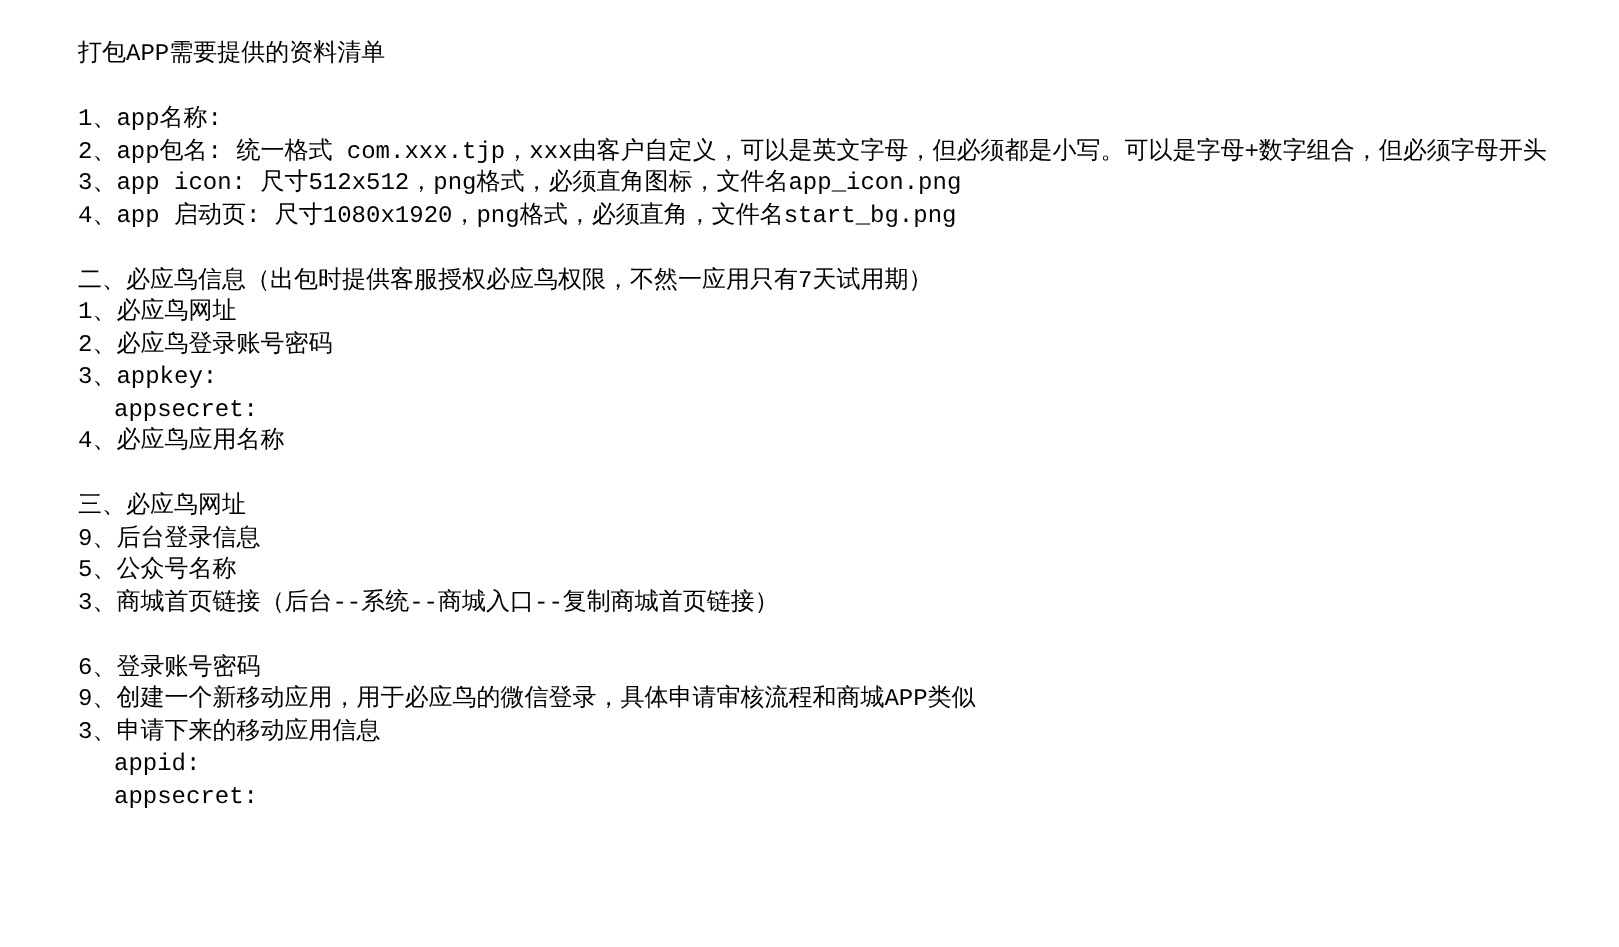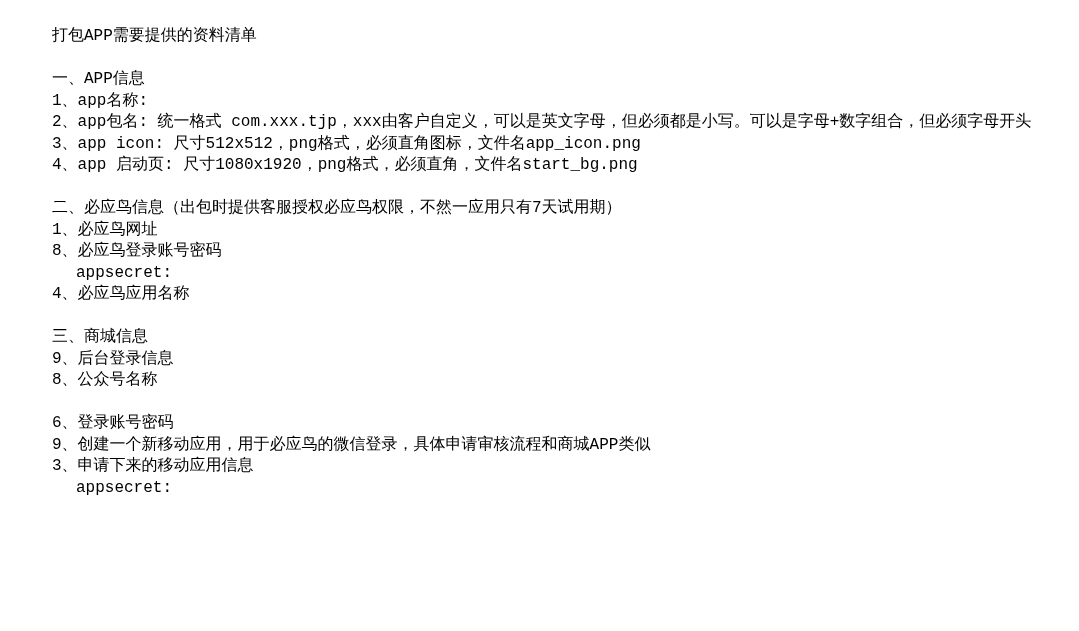--- a/index.html
+++ b/index.html
@@ -34,37 +34,39 @@
   }
 </style>
 </head>
 <body>
 
 <div class="doc">
 
   <div class="line">打包APP需要提供的资料清单</div>
   <div class="line"></div>
 
-  <div class="line">一、APP信息</div>
   <div class="line">1、app名称:</div>
   <div class="line">2、app包名: 统一格式 com.xxx.tjp，xxx由客户自定义，可以是英文字母，但必须都是小写。可以是字母+数字组合，但必须字母开头</div>
   <div class="line">3、app icon: 尺寸512x512，png格式，必须直角图标，文件名app_icon.png</div>
   <div class="line">4、app 启动页: 尺寸1080x1920，png格式，必须直角，文件名start_bg.png</div>
   <div class="line"></div>
 
   <div class="line">二、必应鸟信息（出包时提供客服授权必应鸟权限，不然一应用只有7天试用期）</div>
   <div class="line">1、必应鸟网址</div>
-  <div class="line">8、必应鸟登录账号密码</div>
+  <div class="line">2、必应鸟登录账号密码</div>
+  <div class="line">3、appkey:</div>
   <div class="line indent">appsecret:</div>
   <div class="line">4、必应鸟应用名称</div>
   <div class="line"></div>
 
-  <div class="line">三、商城信息</div>
+  <div class="line">三、必应鸟网址</div>
   <div class="line">9、后台登录信息</div>
-  <div class="line">8、公众号名称</div>
+  <div class="line">5、公众号名称</div>
+  <div class="line">3、商城首页链接（后台--系统--商城入口--复制商城首页链接）</div>
   <div class="line"></div>
 
   <div class="line">6、登录账号密码</div>
   <div class="line">9、创建一个新移动应用，用于必应鸟的微信登录，具体申请审核流程和商城APP类似</div>
   <div class="line">3、申请下来的移动应用信息</div>
+  <div class="line indent">appid:</div>
   <div class="line indent">appsecret:</div>
 
 </div>
 
 </body></html>

